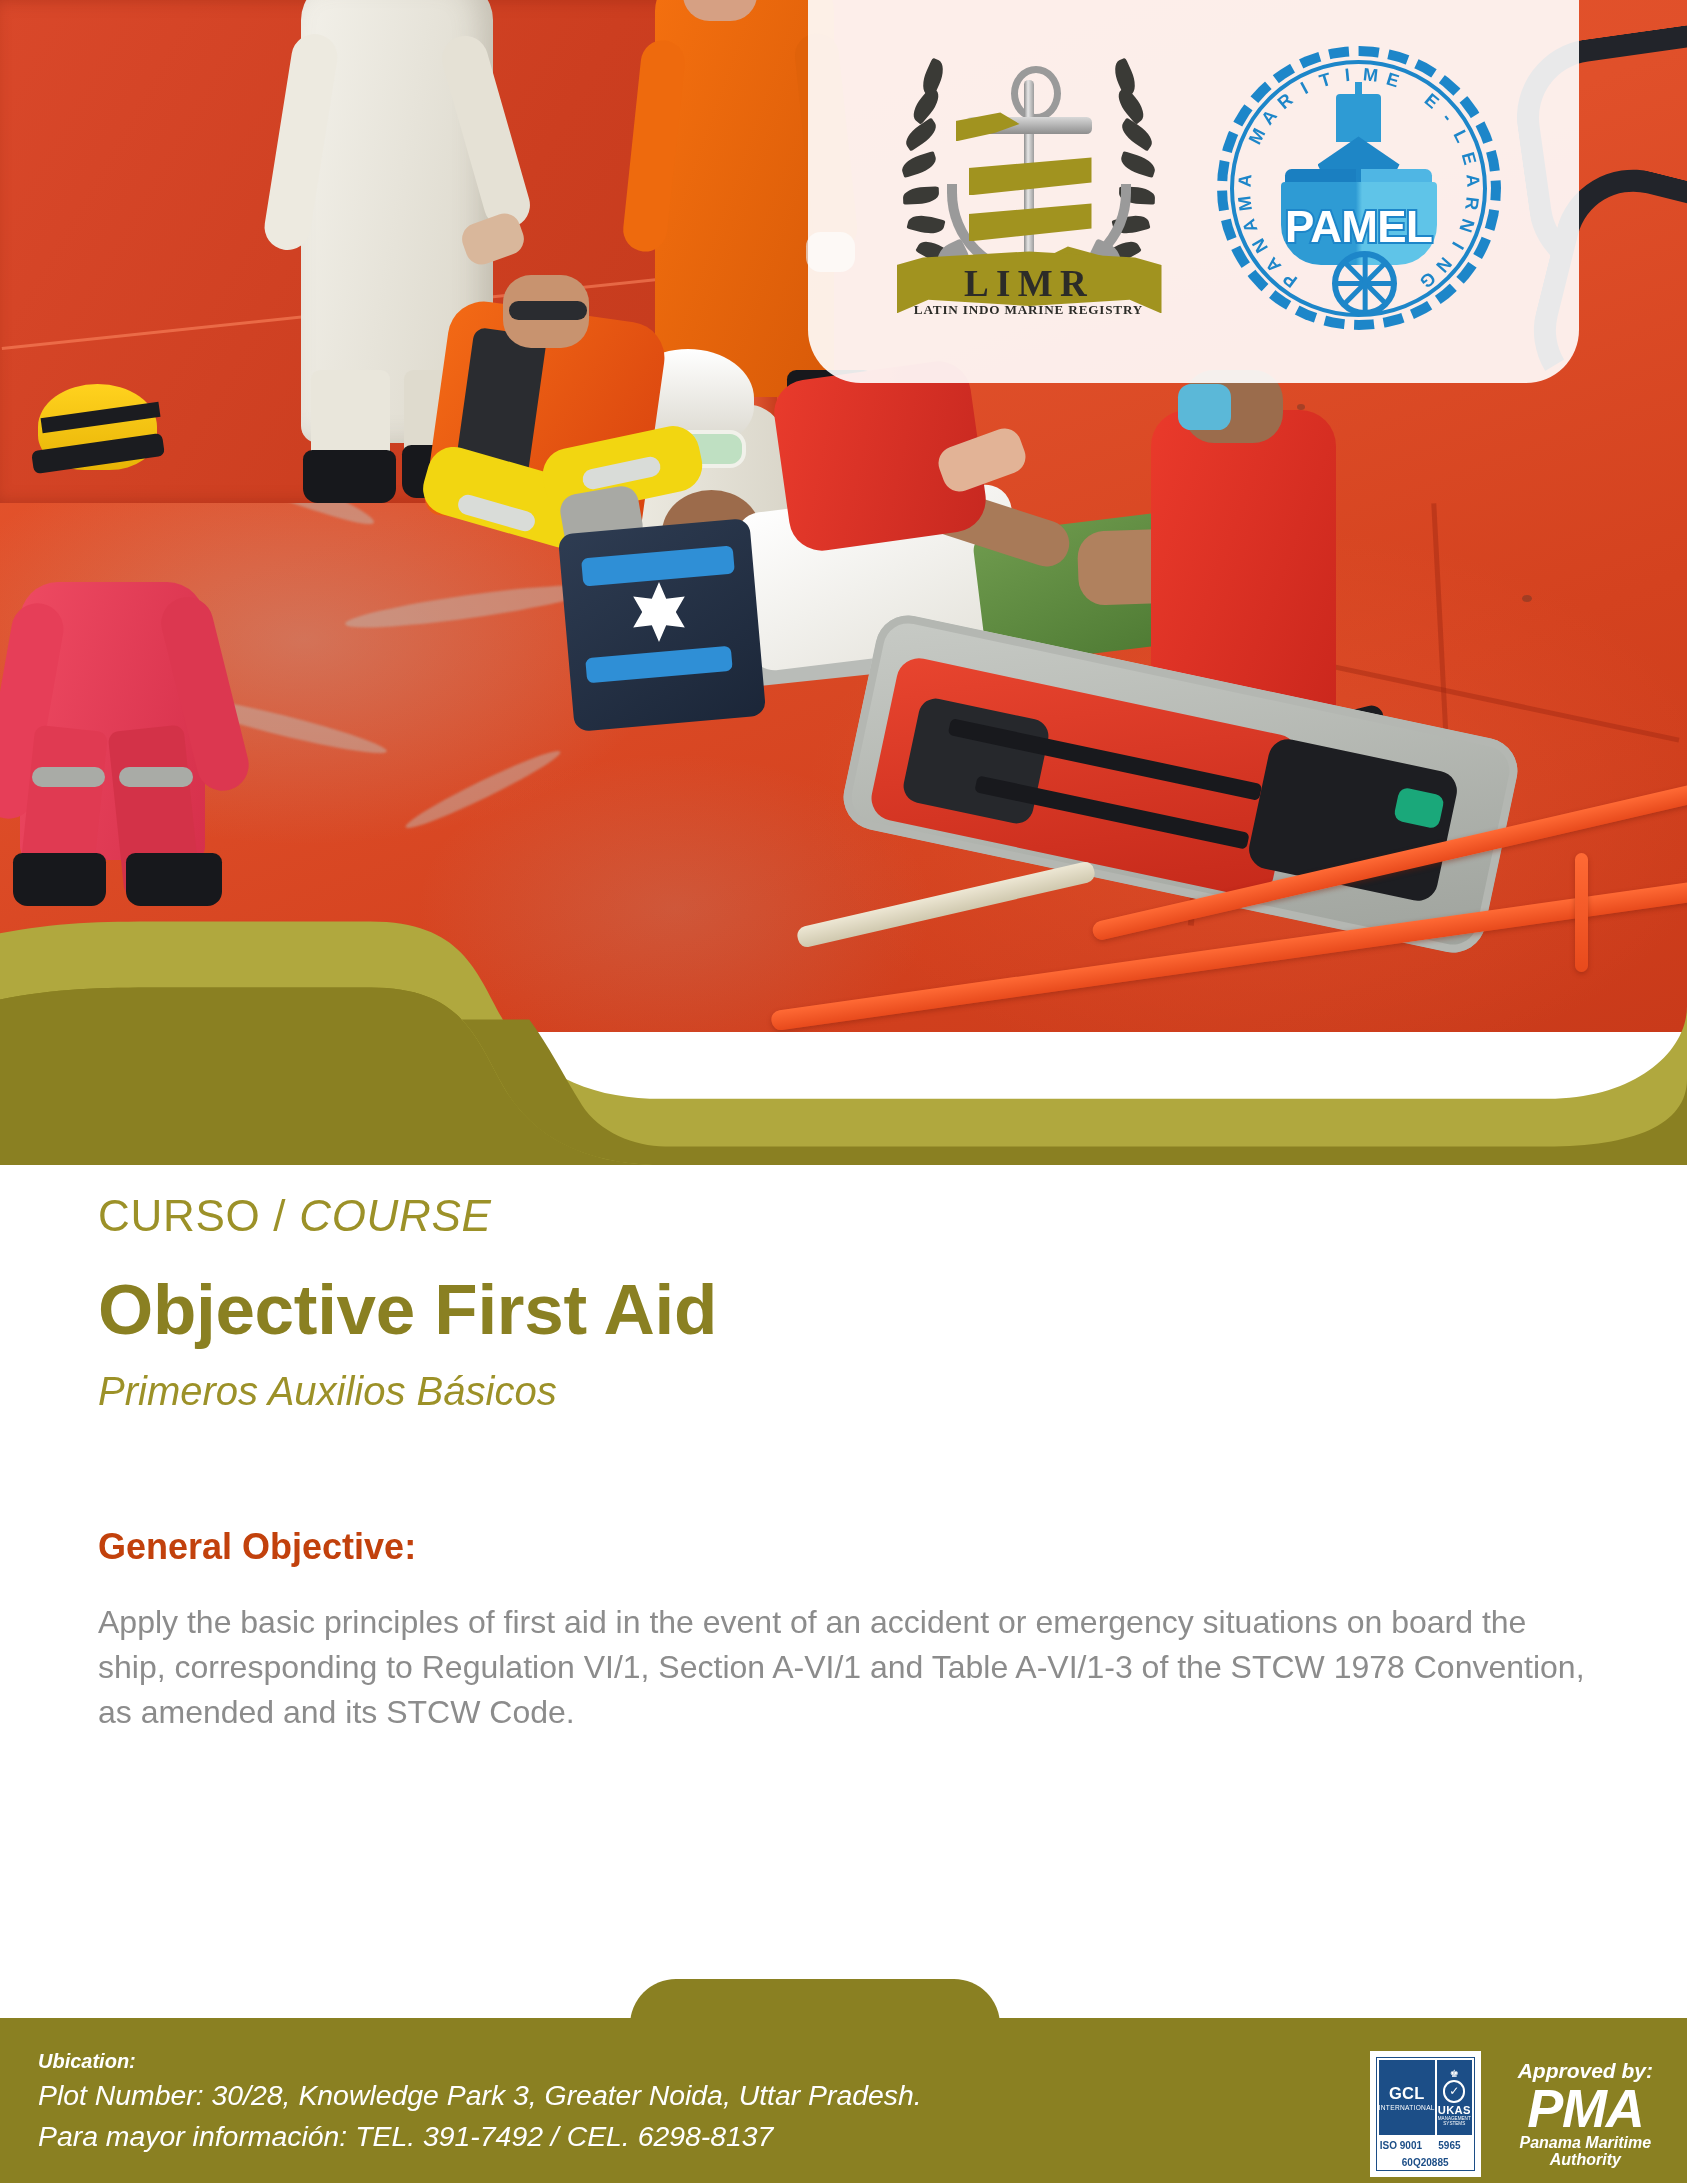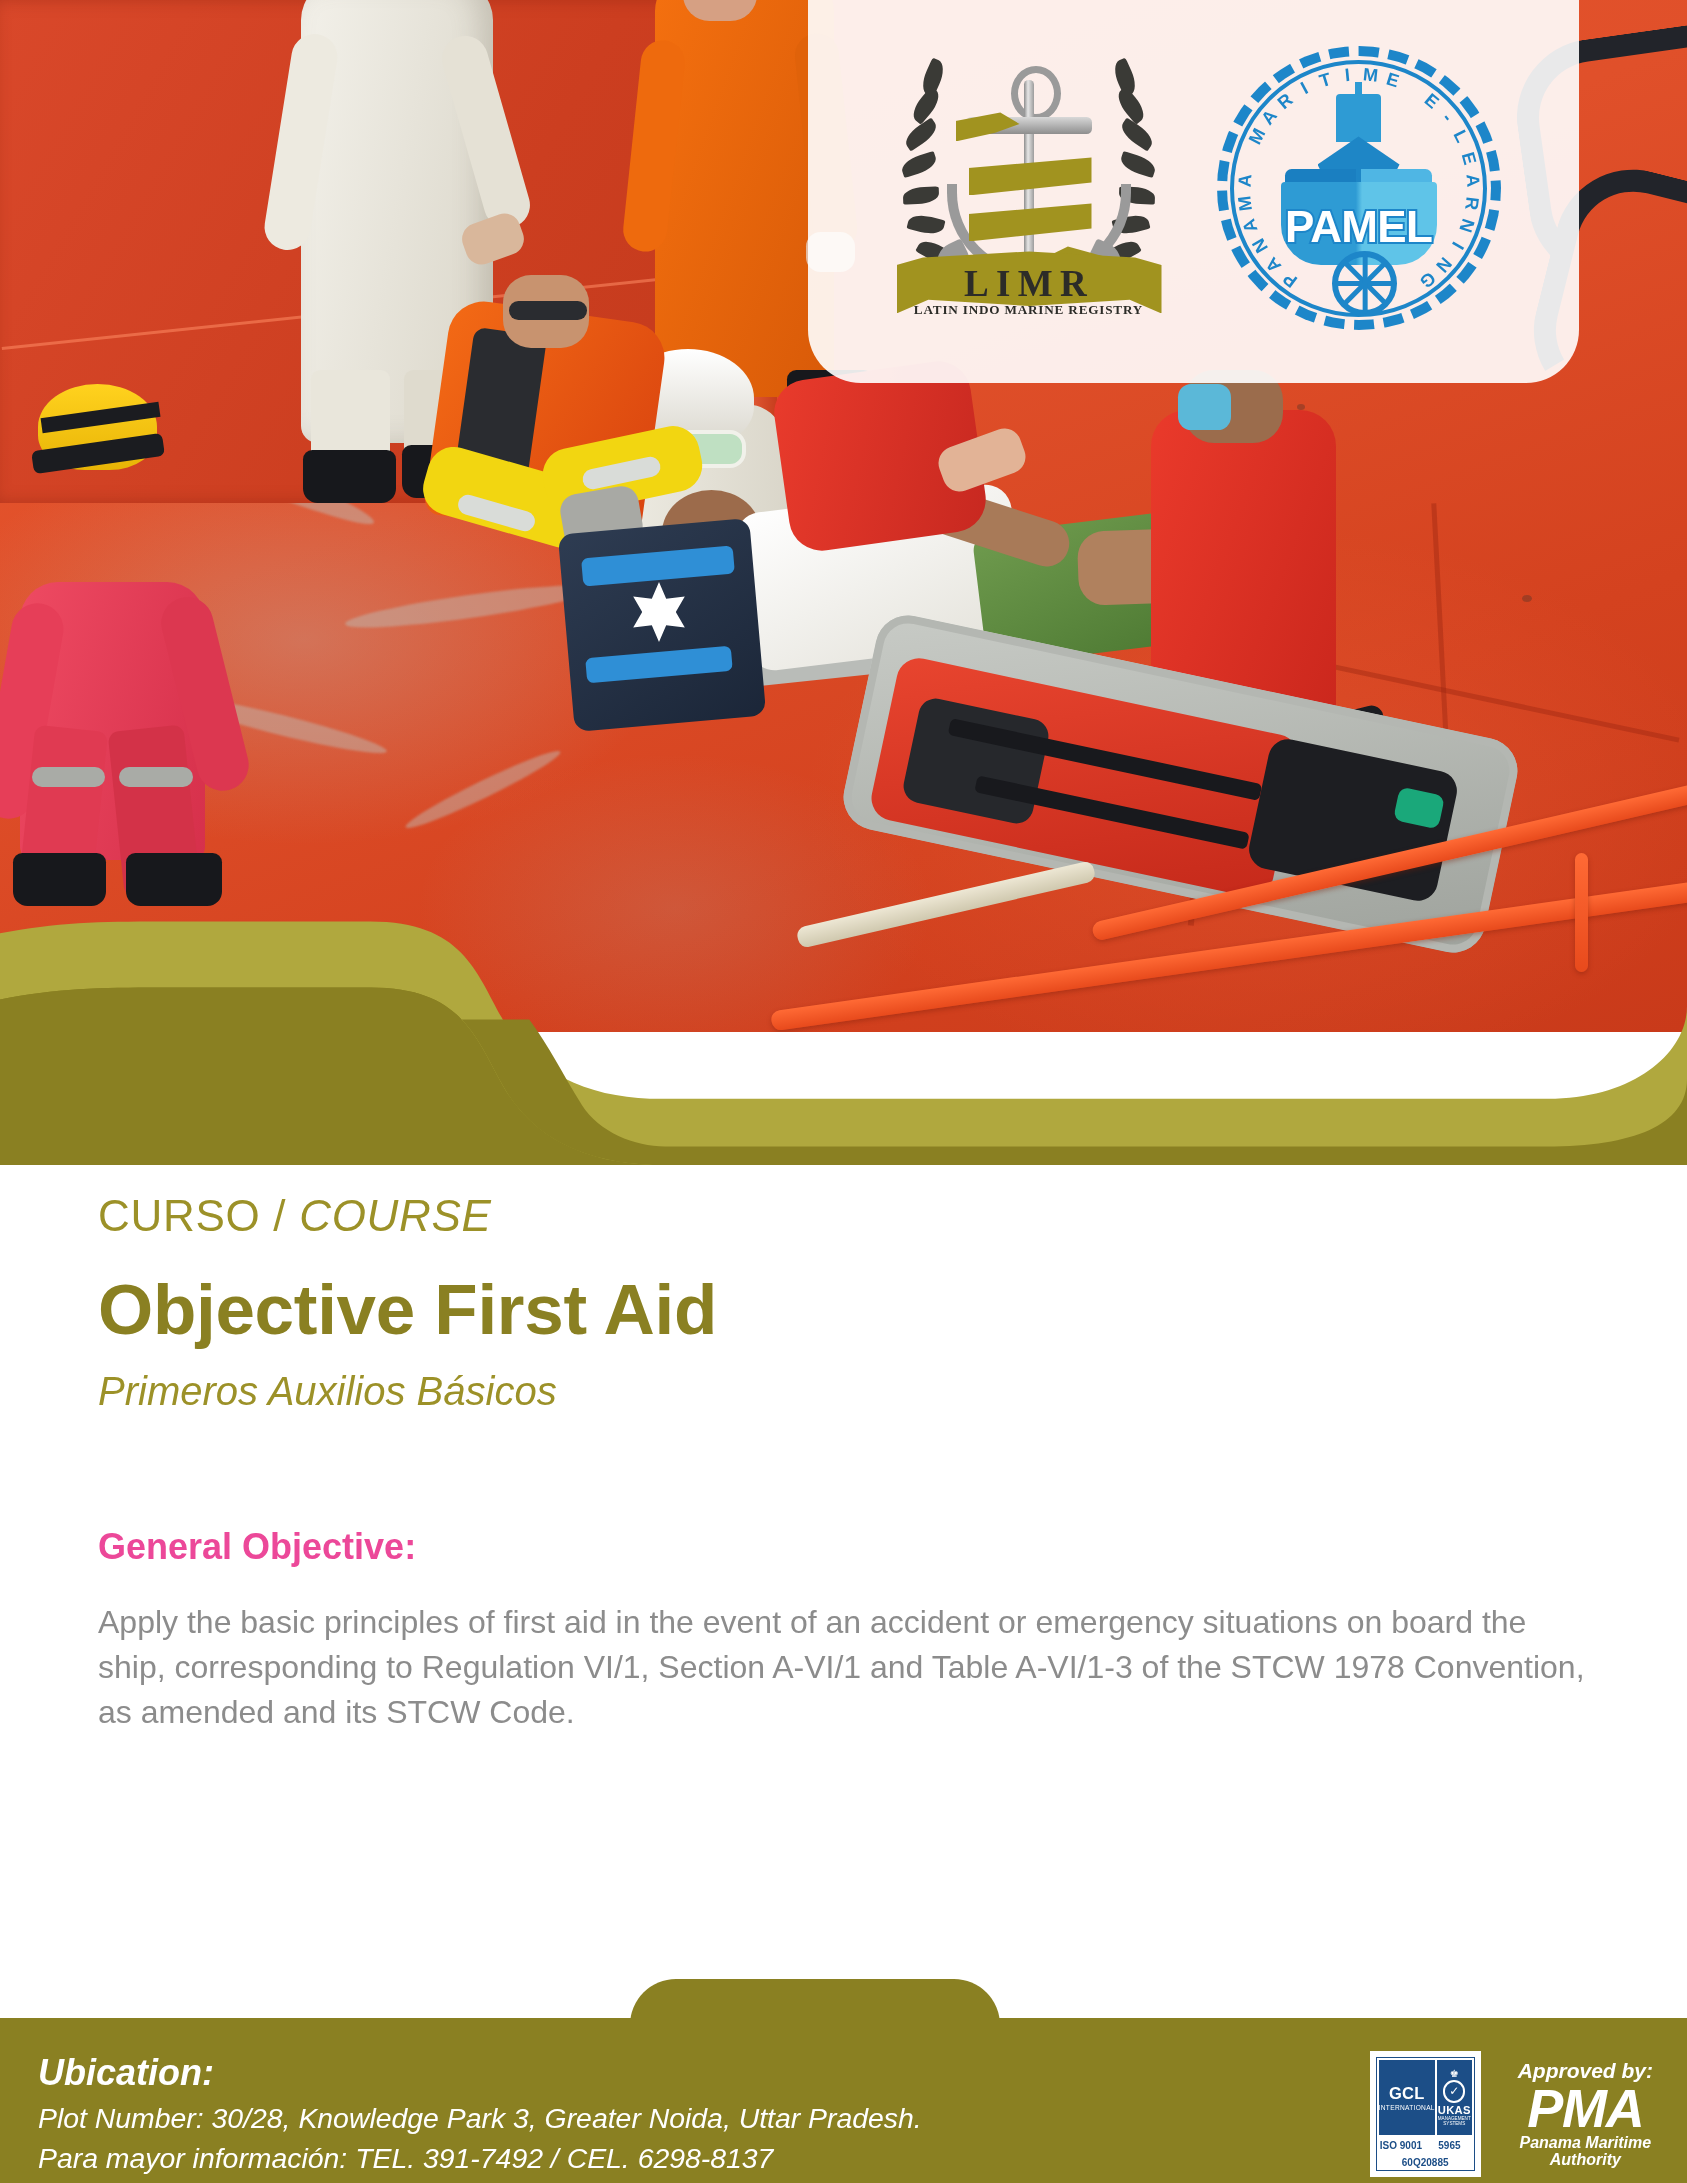--- a/index.html
+++ b/index.html
@@ -107,32 +107,32 @@
   
   #wave{position:absolute;left:0;top:887px;width:1687px;height:278px;}
 
   
   #content{position:absolute;left:0;top:1191px;width:1687px;}
   .pad{padding:0 98px;}
   .kicker{font-size:44px;letter-spacing:0.7px;color:#9C9128;font-weight:400;}
   .kicker i{font-style:italic;}
   .course-title{font-size:71px;font-weight:bold;color:#8A8022;margin-top:28px;letter-spacing:-0.3px;}
   .course-sub{font-size:40px;font-style:italic;color:#9C9128;margin-top:18.5px;font-weight:400;}
-  .obj-head{font-size:36px;font-weight:bold;color:#ec4899;margin-top:112px;}
+  .obj-head{font-size:36px;font-weight:bold;color:#c2410c;margin-top:112px;}
   .obj-body{font-size:32px;line-height:1.42;color:#8C8C8C;margin-top:32px;max-width:1489px;}
   .duration{font-size:36px;color:#9C9128;margin-top:73px;}
   .duration b{font-weight:bold;color:#8A8022;}
   .duration span{font-weight:400;color:#A59B3A;}
 
   
   #footer{position:absolute;left:0;top:2018px;width:1687px;height:165px;background:#8A8022;}
   #footer-tab{position:absolute;left:630px;top:1979px;width:370px;height:46px;background:#8A8022;
       border-top-left-radius:60px;border-top-right-radius:60px;}
   .foot-text{position:absolute;left:38px;top:29px;color:#fff;font-style:italic;line-height:1.42;}
-  .foot-text .ub{font-weight:bold;font-size:36px;}
+  .foot-text .ub{font-weight:bold;font-size:20px;}
   .foot-text .ln{font-size:28.4px;}
 
   .badges{position:absolute;right:34px;top:33px;display:flex;align-items:center;gap:37px;}
   
   .gcl{width:111px;height:126px;background:#fff;padding:6px;box-sizing:border-box;}
   .gcl-inner{width:100%;height:100%;border:1.3px solid #1C4E87;box-sizing:border-box;
       display:flex;flex-direction:column;}
   .gcl-cols{display:flex;flex:1;gap:2px;padding:2px;box-sizing:border-box;}
   .gcl-l,.gcl-r{background:#1C4E87;flex:1;display:flex;flex-direction:column;
       align-items:center;justify-content:center;color:#fff;}

